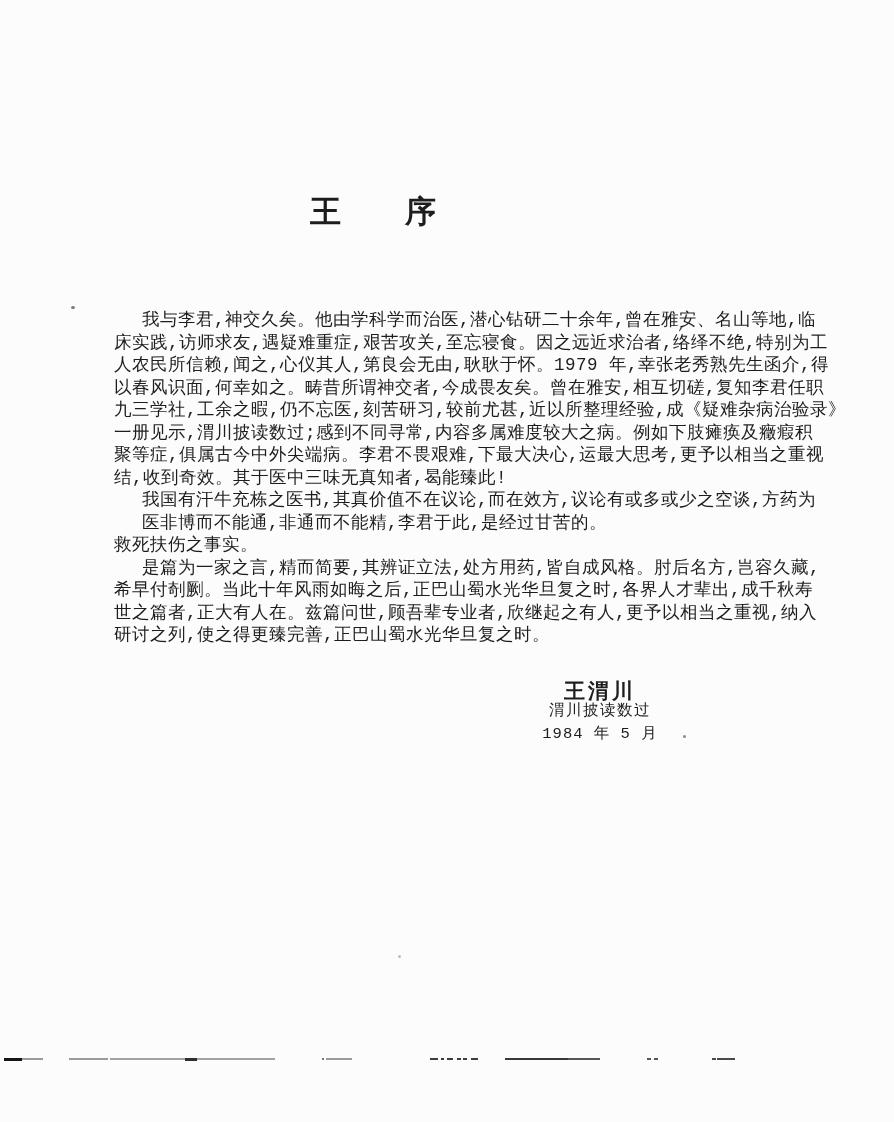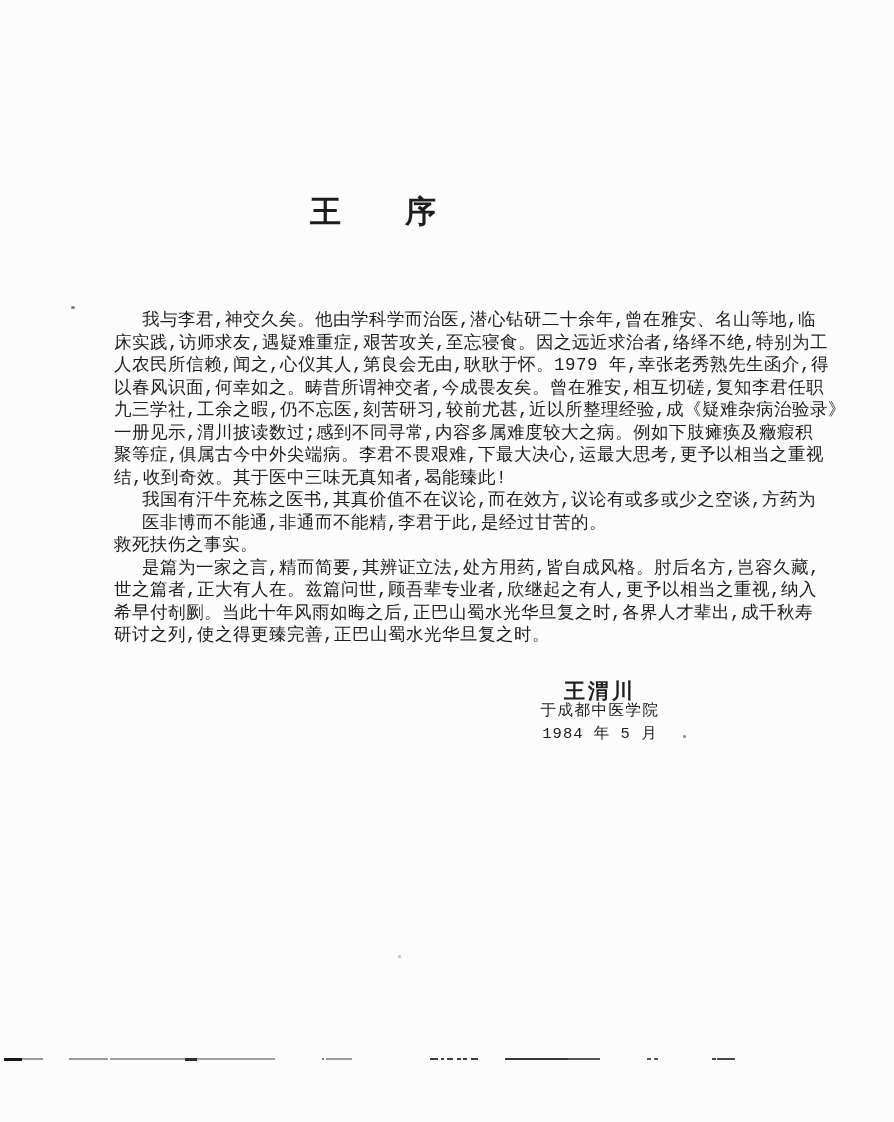--- a/index.html
+++ b/index.html
@@ -89,28 +89,28 @@
       <div class="line">人农民所信赖,闻之,心仪其人,第良会无由,耿耿于怀。1979 年,幸张老秀熟先生函介,得</div>
       <div class="line">以春风识面,何幸如之。畴昔所谓神交者,今成畏友矣。曾在雅安,相互切磋,复知李君任职</div>
       <div class="line">九三学社,工余之暇,仍不忘医,刻苦研习,较前尤甚,近以所整理经验,成《疑难杂病治验录》</div>
       <div class="line">一册见示,渭川披读数过;感到不同寻常,内容多属难度较大之病。例如下肢瘫痪及癥瘕积</div>
       <div class="line">聚等症,俱属古今中外尖端病。李君不畏艰难,下最大决心,运最大思考,更予以相当之重视</div>
       <div class="line">结,收到奇效。其于医中三味无真知者,曷能臻此!</div>
       <div class="line indent">我国有汗牛充栋之医书,其真价值不在议论,而在效方,议论有或多或少之空谈,方药为</div>
       <div class="line indent">医非博而不能通,非通而不能精,李君于此,是经过甘苦的。</div>
       <div class="line">救死扶伤之事实。</div>
       <div class="line indent">是篇为一家之言,精而简要,其辨证立法,处方用药,皆自成风格。肘后名方,岂容久藏,</div>
+      <div class="line">希早付剞劂。当此十年风雨如晦之后,正巴山蜀水光华旦复之时,各界人才辈出,成千秋寿</div>
       <div class="line">世之篇者,正大有人在。兹篇问世,顾吾辈专业者,欣继起之有人,更予以相当之重视,纳入</div>
-      <div class="line">希早付剞劂。当此十年风雨如晦之后,正巴山蜀水光华旦复之时,各界人才辈出,成千秋寿</div>
       <div class="line">研讨之列,使之得更臻完善,正巴山蜀水光华旦复之时。</div>
     </div>
 
   <div class="signature">
     <div class="sig-name">王渭川</div>
-    <div class="sig-affiliation">于成都中医学院</div>
+    <div class="sig-affiliation">渭川披读数过</div>
     <div class="sig-date">1984 年 5 月</div>
   </div>
 
   <div class="artifact speck" style="left:71px; top:306px; width:4px; height:3px; background:#7a7a7a;"></div>
   <div class="artifact comma-mark" style="left:678px; top:318px;">,</div>
   <div class="artifact speck" style="left:683px; top:735px; width:3px; height:3px; background:#8a8a8a;"></div>
   <div class="artifact speck" style="left:398px; top:955px; width:3px; height:3px; background:#bdbdbd;"></div>
 
   <div class="artifact dash-row" style="left:0; top:1058px; width:894px; height:4px;">
       <span style="left: 4px; width: 18px; height: 3px; background: rgb(22, 22, 22);"></span>

